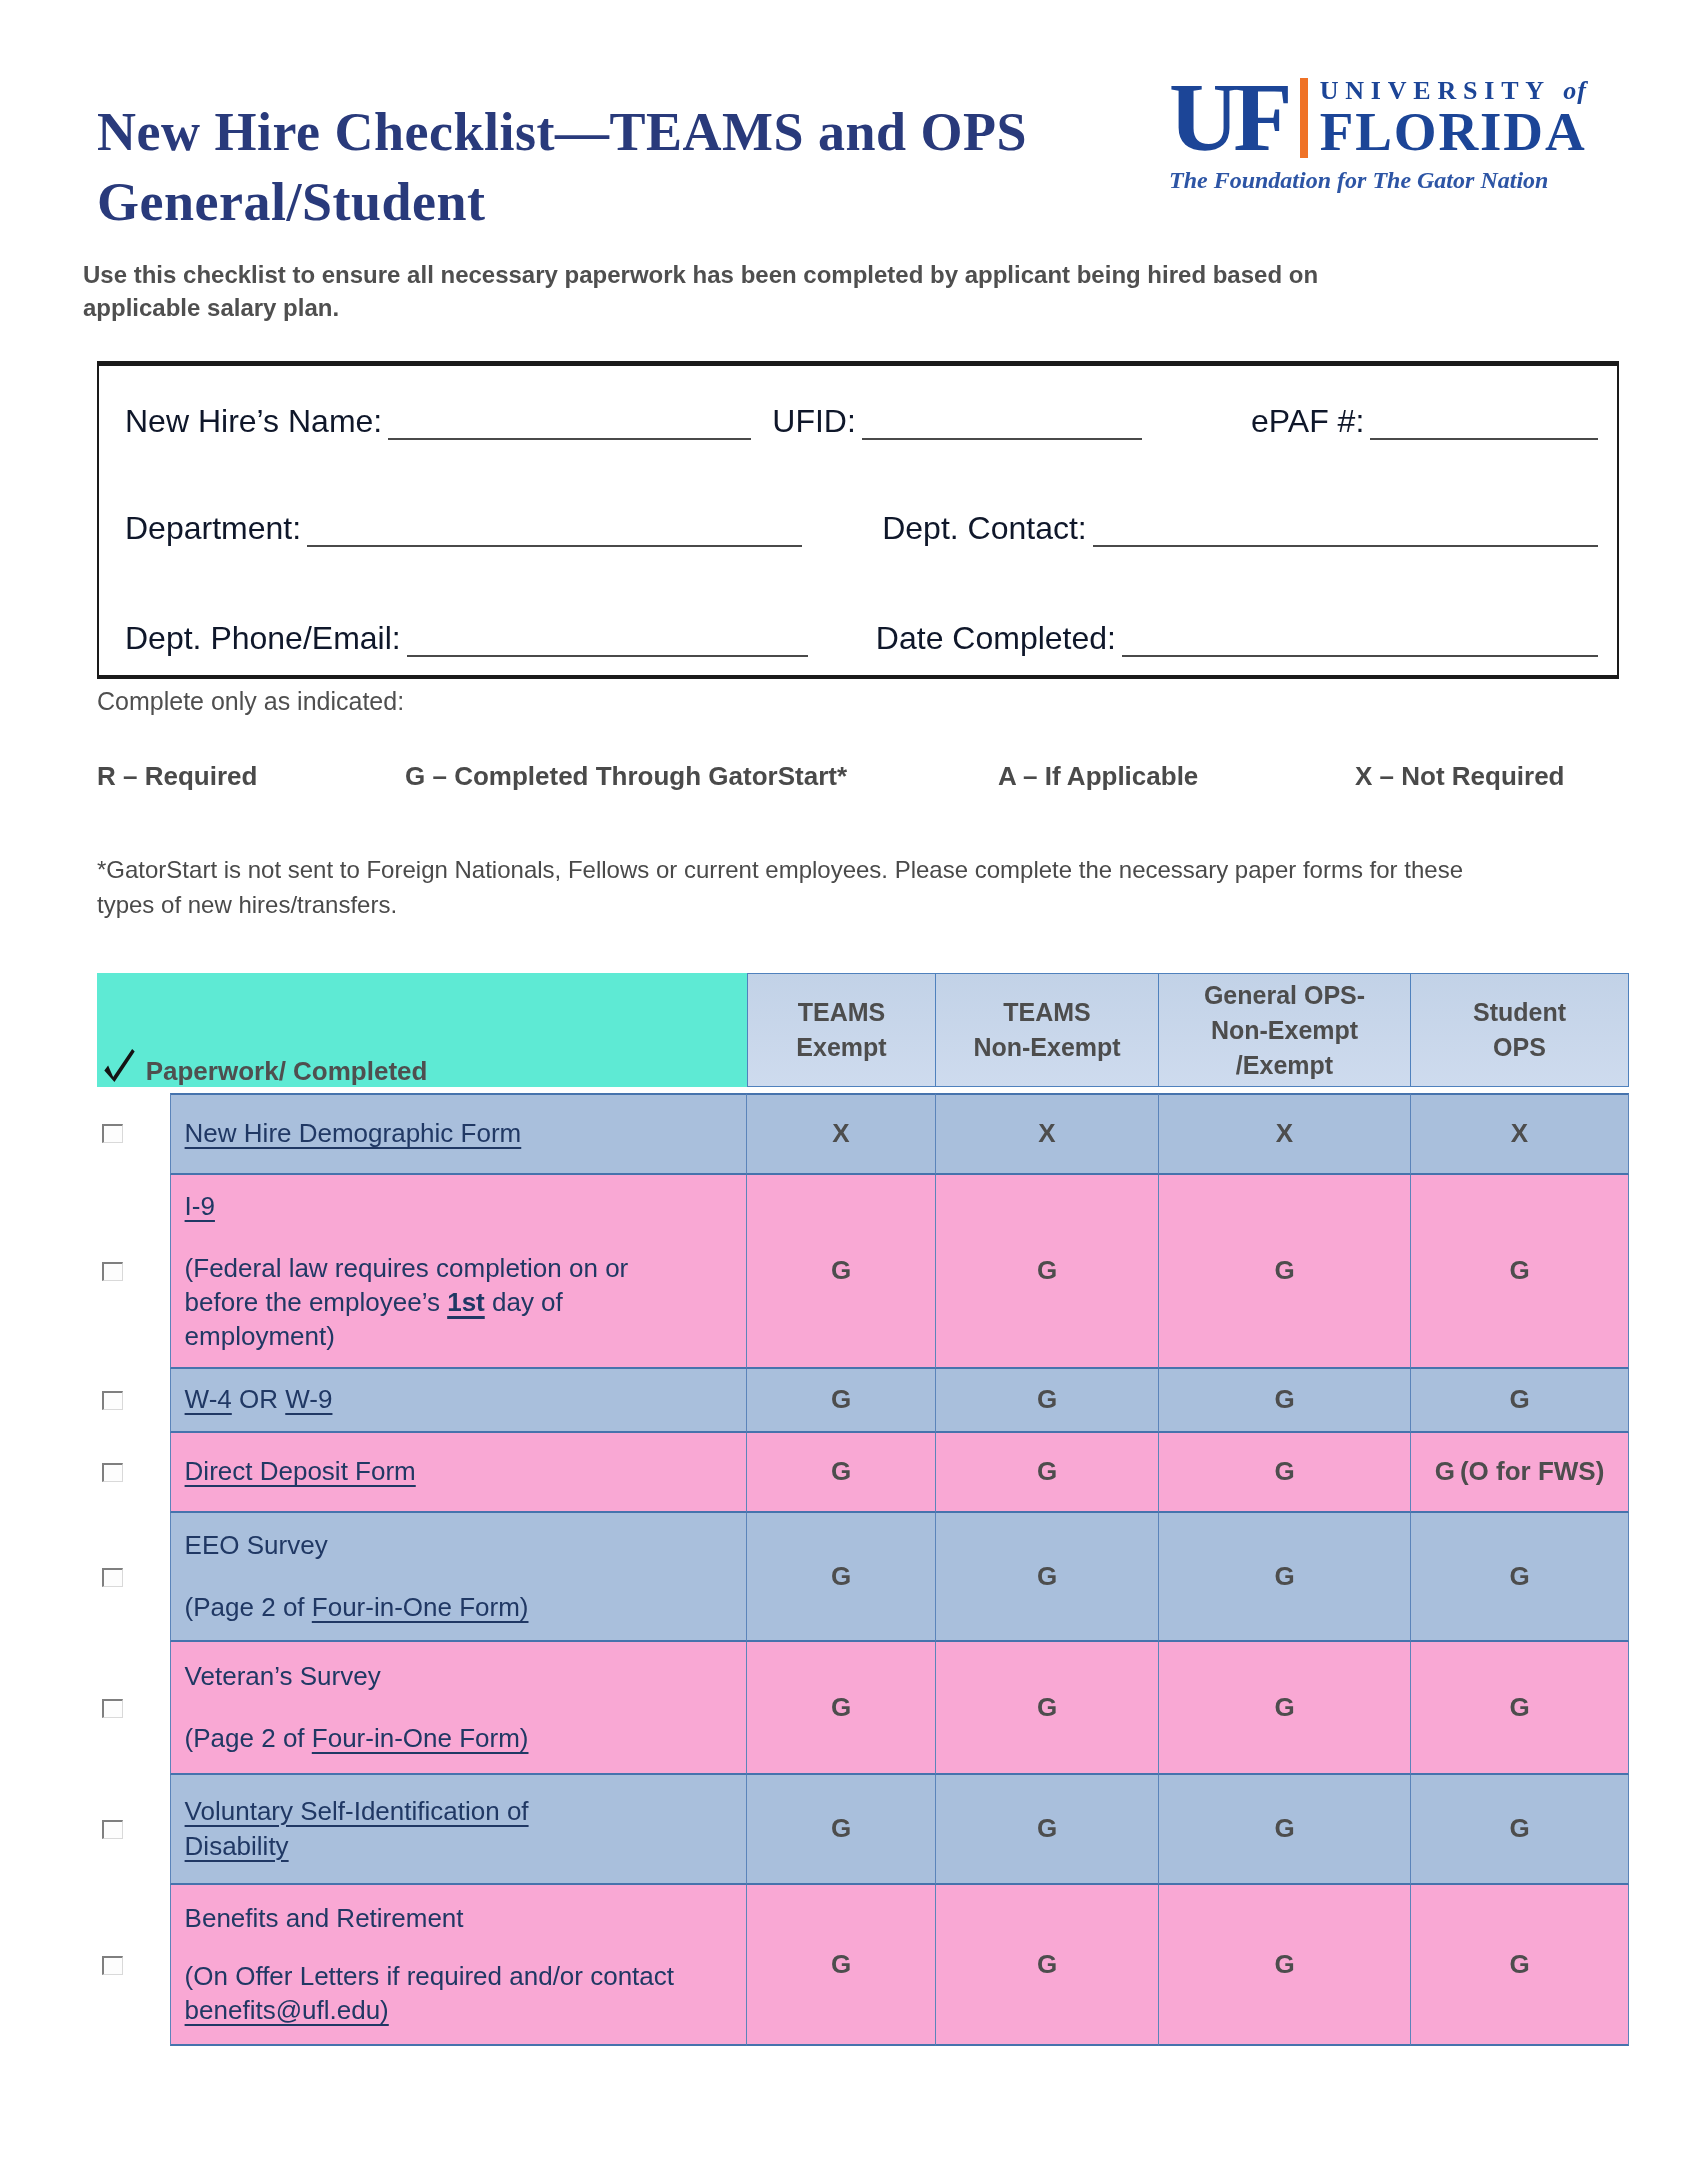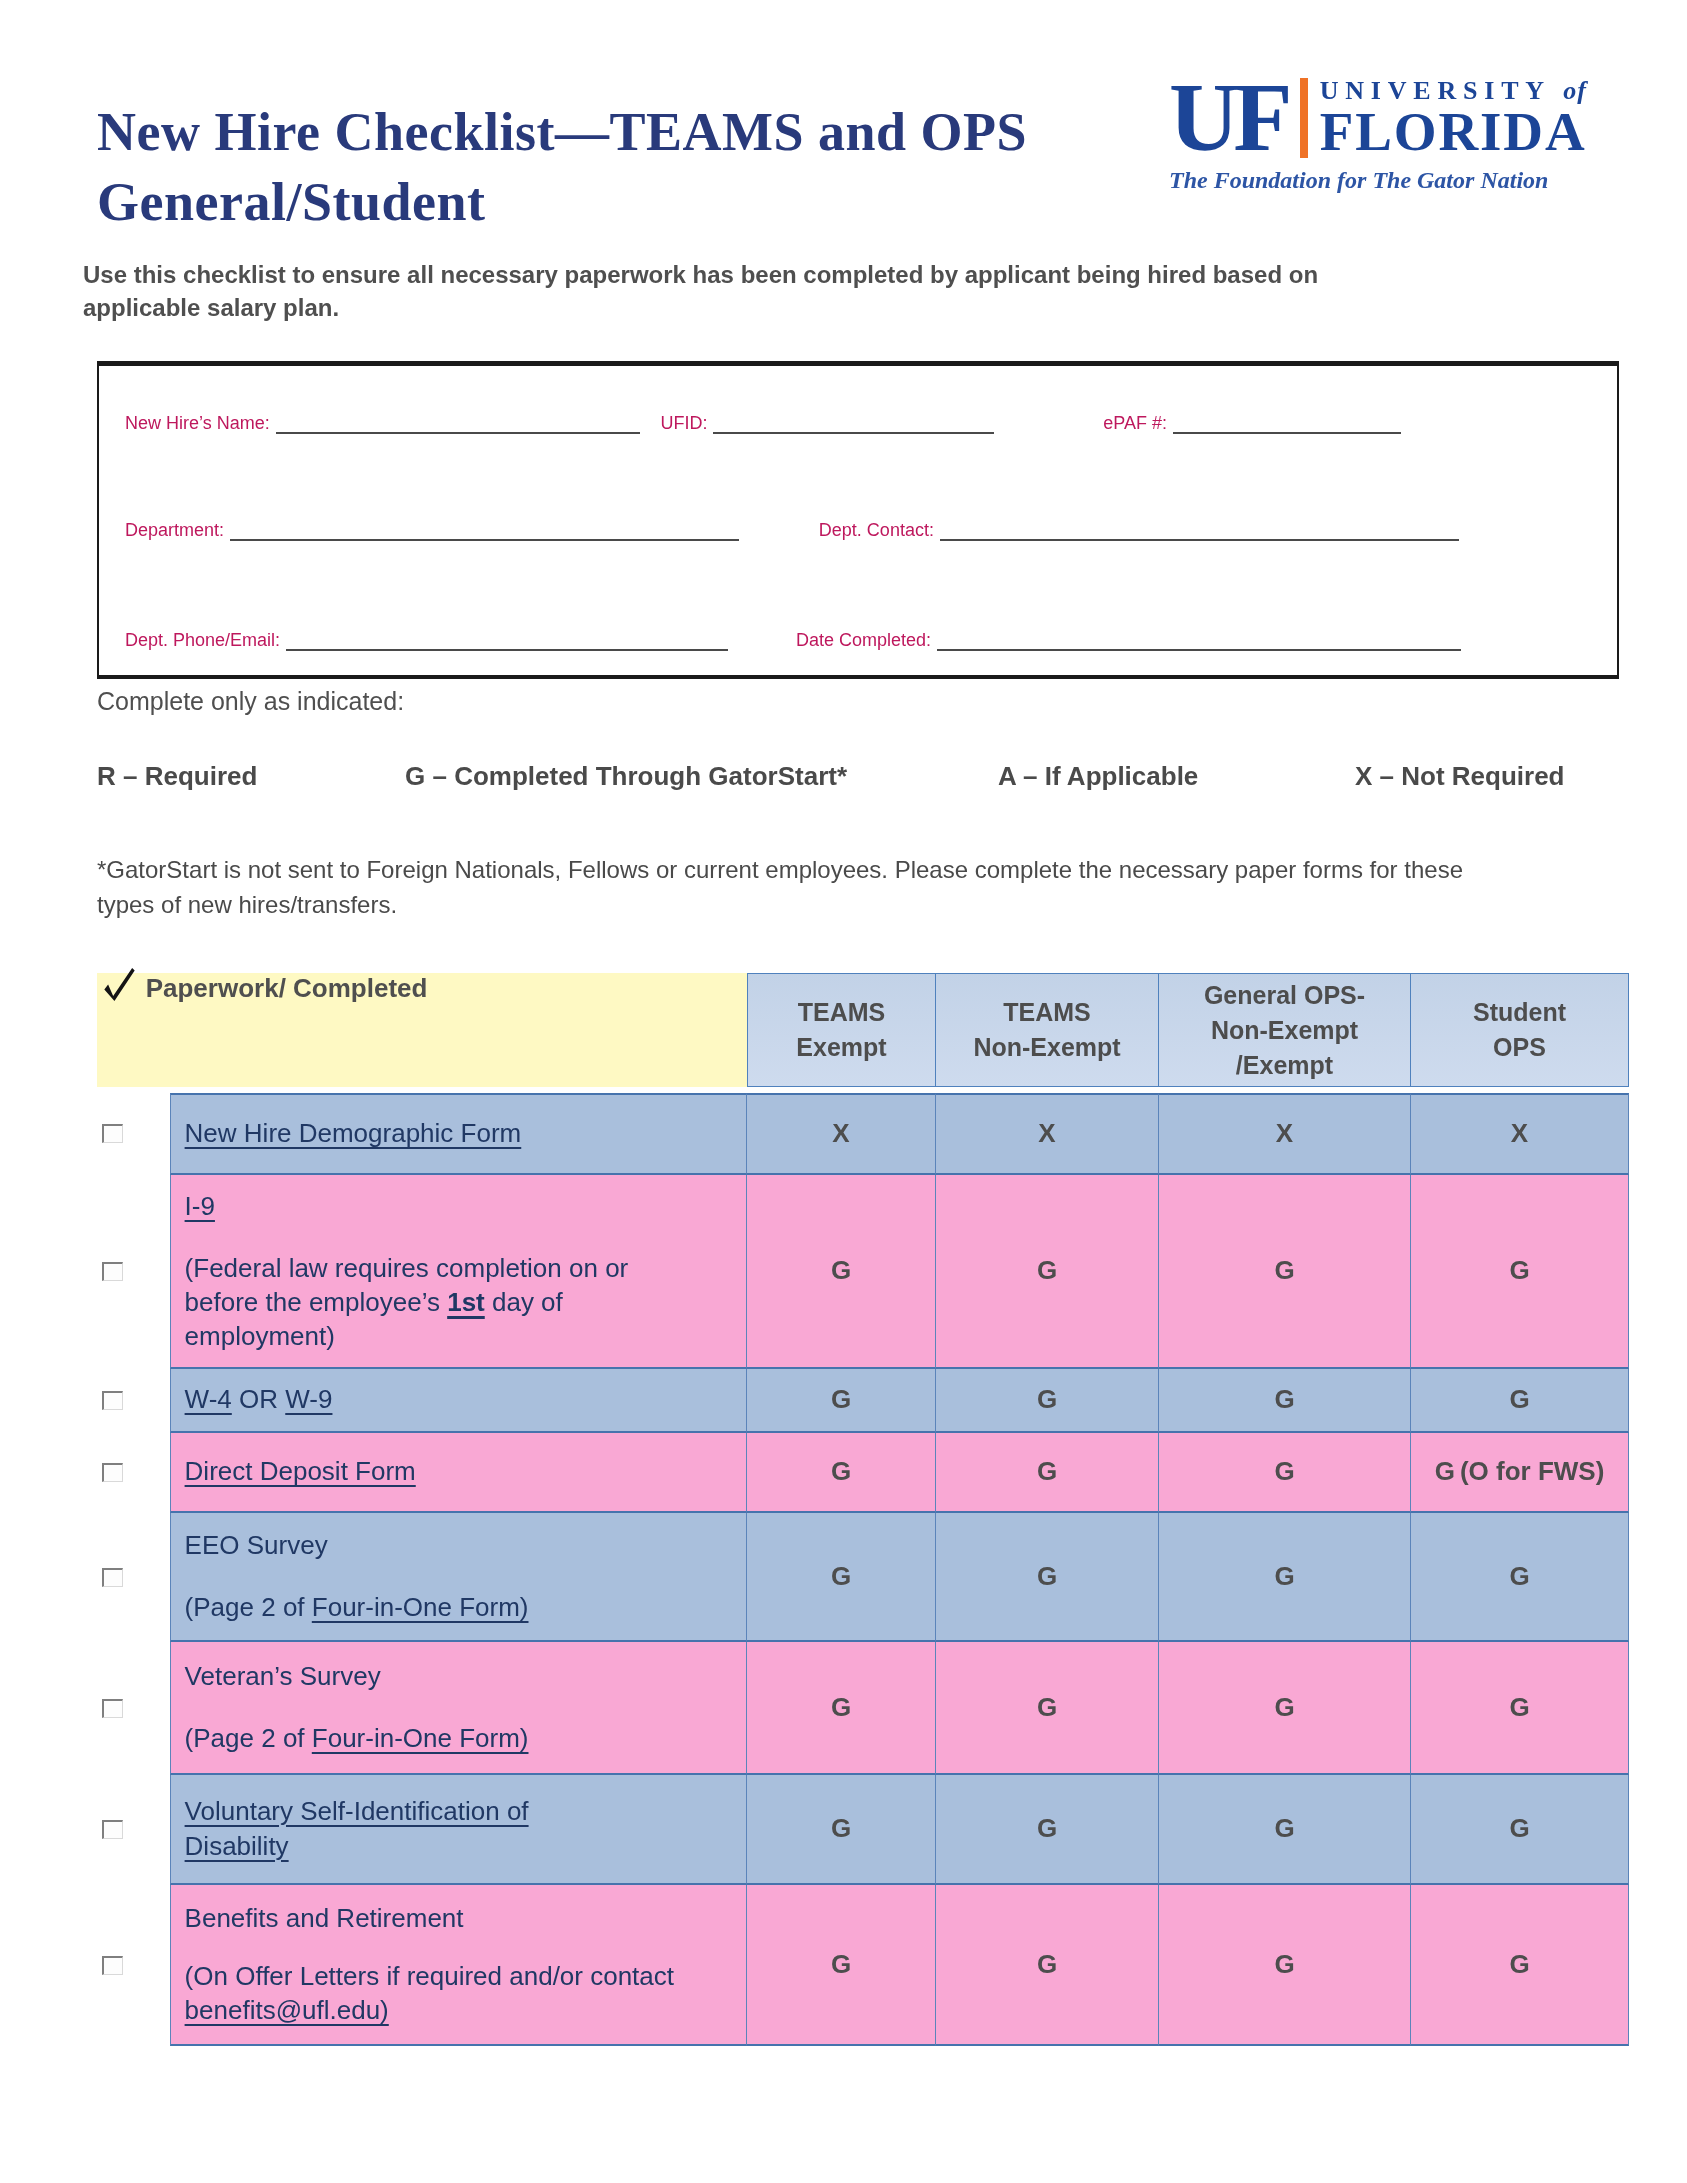--- a/index.html
+++ b/index.html
@@ -57,21 +57,21 @@
   
   .form-box {
     position: absolute; left: 97px; top: 361px; width: 1522px; height: 318px;
     border: 2.9px solid #1a1a1a; border-top-width: 5.8px; border-bottom-width: 4.9px;
     background: #ffffff;
   }
   .fb-row { position: absolute; left: 26px; right: 19.4px; display: flex; align-items: flex-end; }
   .fb-row-1 { top: 37px; }
   .fb-row-2 { top: 144px; }
   .fb-row-3 { top: 254px; }
-  .fb-label { font-size: 18px; color: #be185d; white-space: nowrap; padding-right: 5.8px; }
+  .fb-label { font-size: 32px; color: #0f172a; white-space: nowrap; padding-right: 5.8px; }
   .fline { display: inline-block; border-bottom: 2.9px solid #4a4a4a; height: 31px; }
 
   .complete-note {
     position: absolute; left: 97px; top: 687px;
     font-size: 25px; color: #4f4f4f;
   }
 
   
   .legend { position: absolute; left: 97px; top: 761px; width: 1514px; height: 39px; }
   .legend span { position: absolute; font-size: 26px; font-weight: bold; color: #4a4a4a; white-space: nowrap; }
@@ -82,21 +82,21 @@
 
   .footnote {
     position: absolute; left: 97px; top: 852px; width: 1426px;
     font-size: 24px; color: #4a4a4a; line-height: 35px;
   }
 
   
   .tbl { position: absolute; left: 97px; top: 973px; width: 1533px; }
   .grid-cols { display: grid; grid-template-columns: 73px 577px 189px 223px 252px 218px; }
   .thead { height: 114px; }
-  .corner { grid-column: 1 / 3; background: #fef9c3; display: flex; align-items: flex-start; padding-left: 1.9px; }
+  .corner { grid-column: 1 / 3; background: #5eead4; display: flex; align-items: flex-end; padding-left: 1.9px; }
   .check-icon { width: 41px; height: 43px; margin-top: -9.7px; flex: 0 0 auto; }
   .corner-label { font-size: 26px; font-weight: bold; color: #4f4f4f; margin-left: 5.8px; }
   .th {
     background: linear-gradient(#c2d2e7, #cedbee);
     border: 1.9px solid #4f81bd; border-left: none;
     display: flex; flex-direction: column; justify-content: center; align-items: center;
     text-align: center; font-size: 25px; font-weight: bold; color: #4d4d4d; line-height: 35px;
   }
   .th.first { border-left: 1.9px solid #4f81bd; }
 

